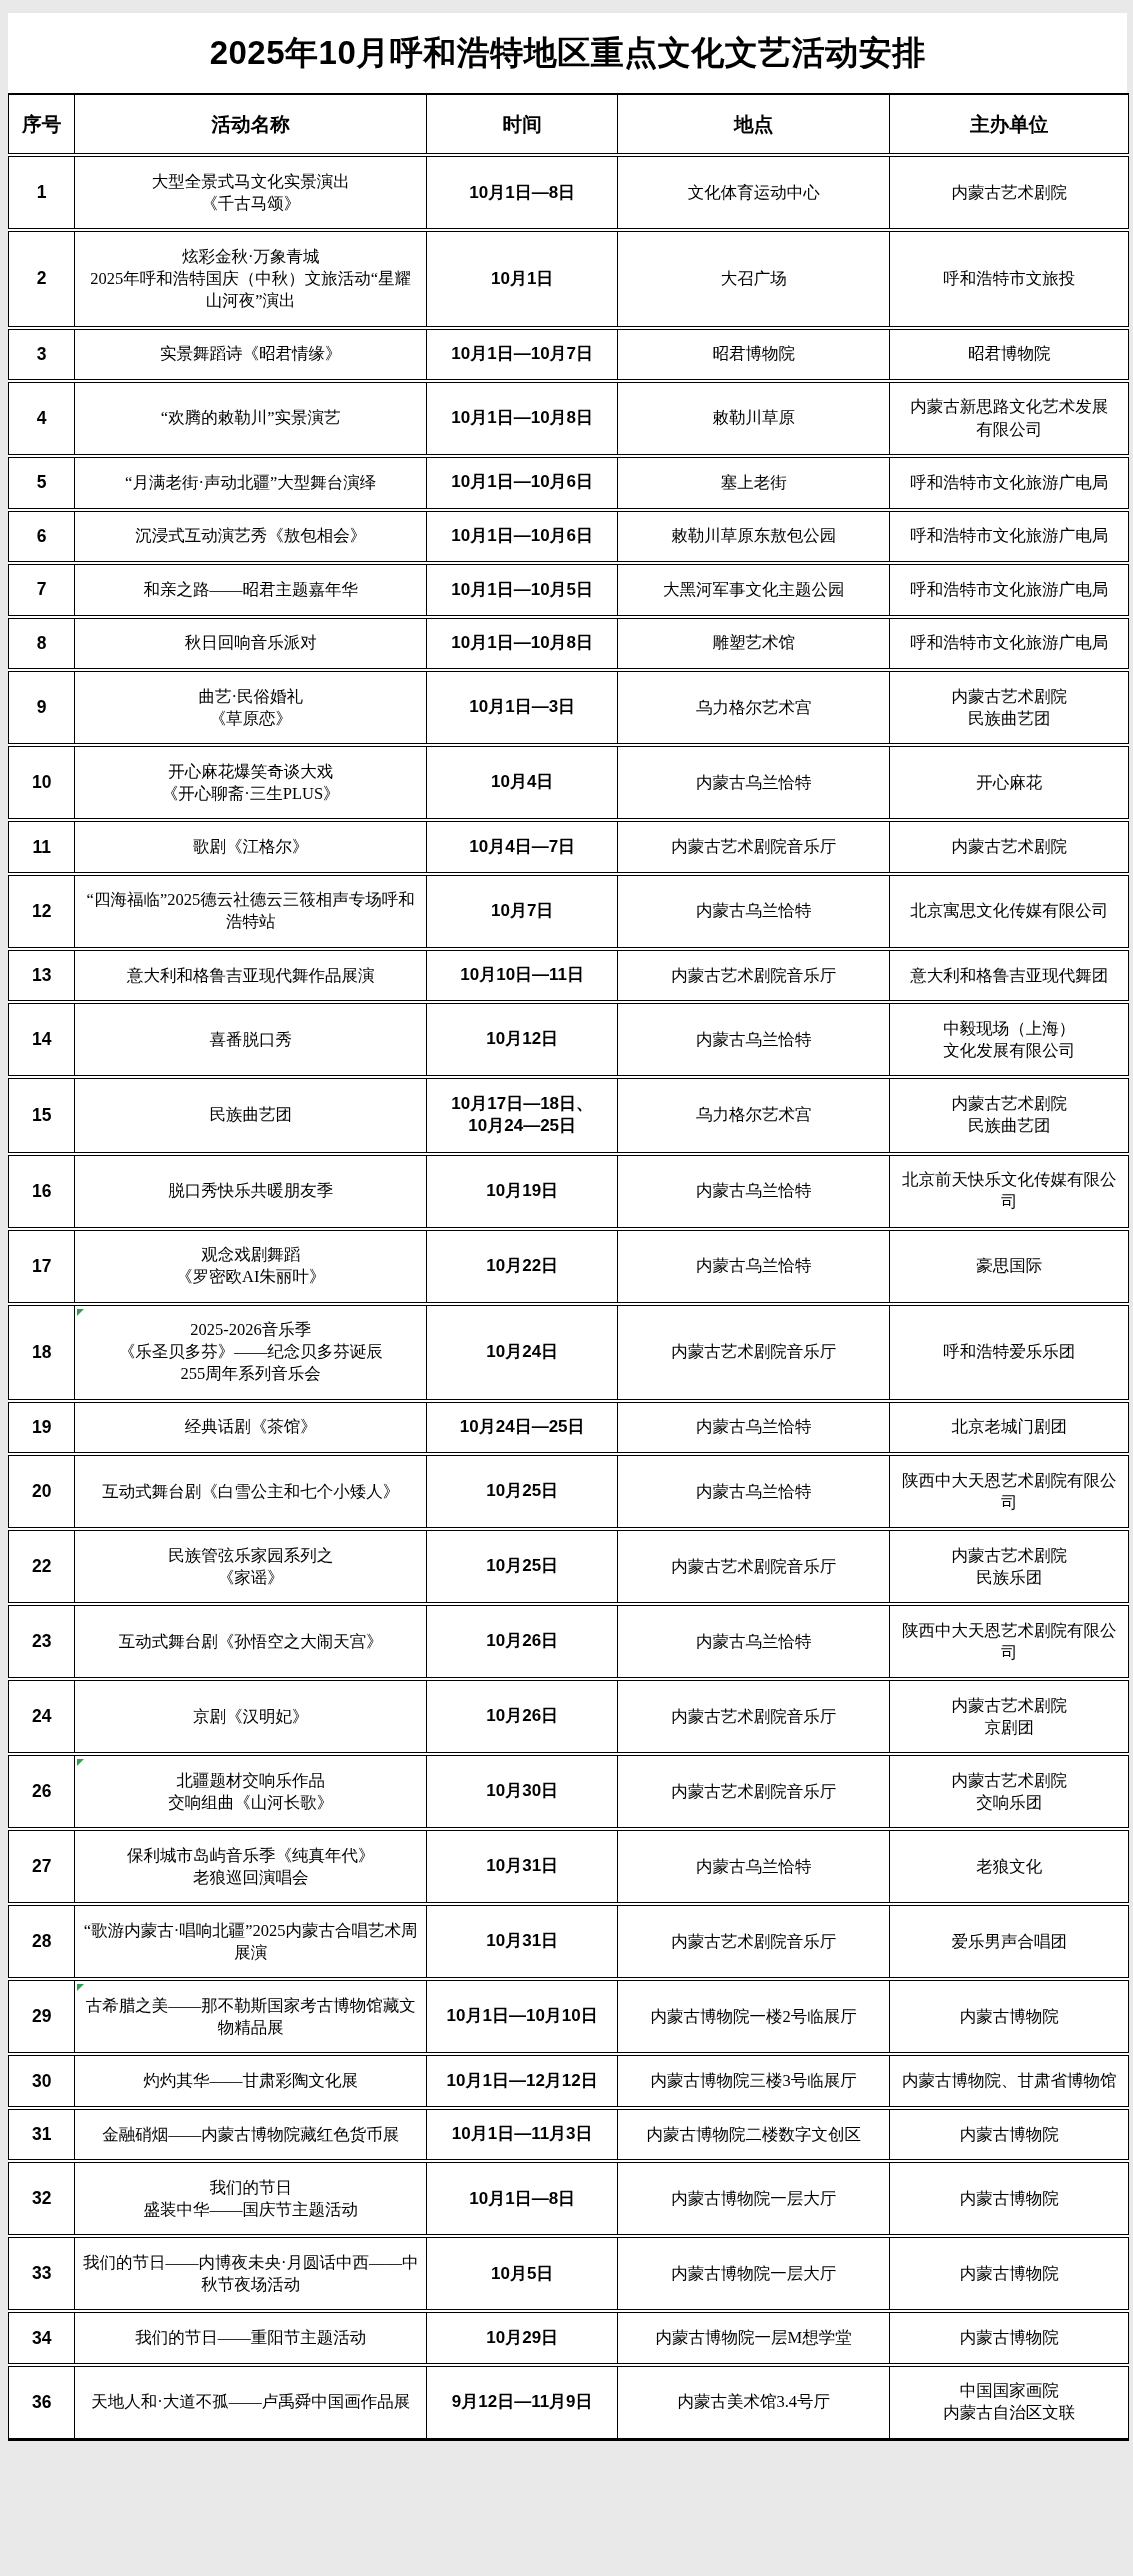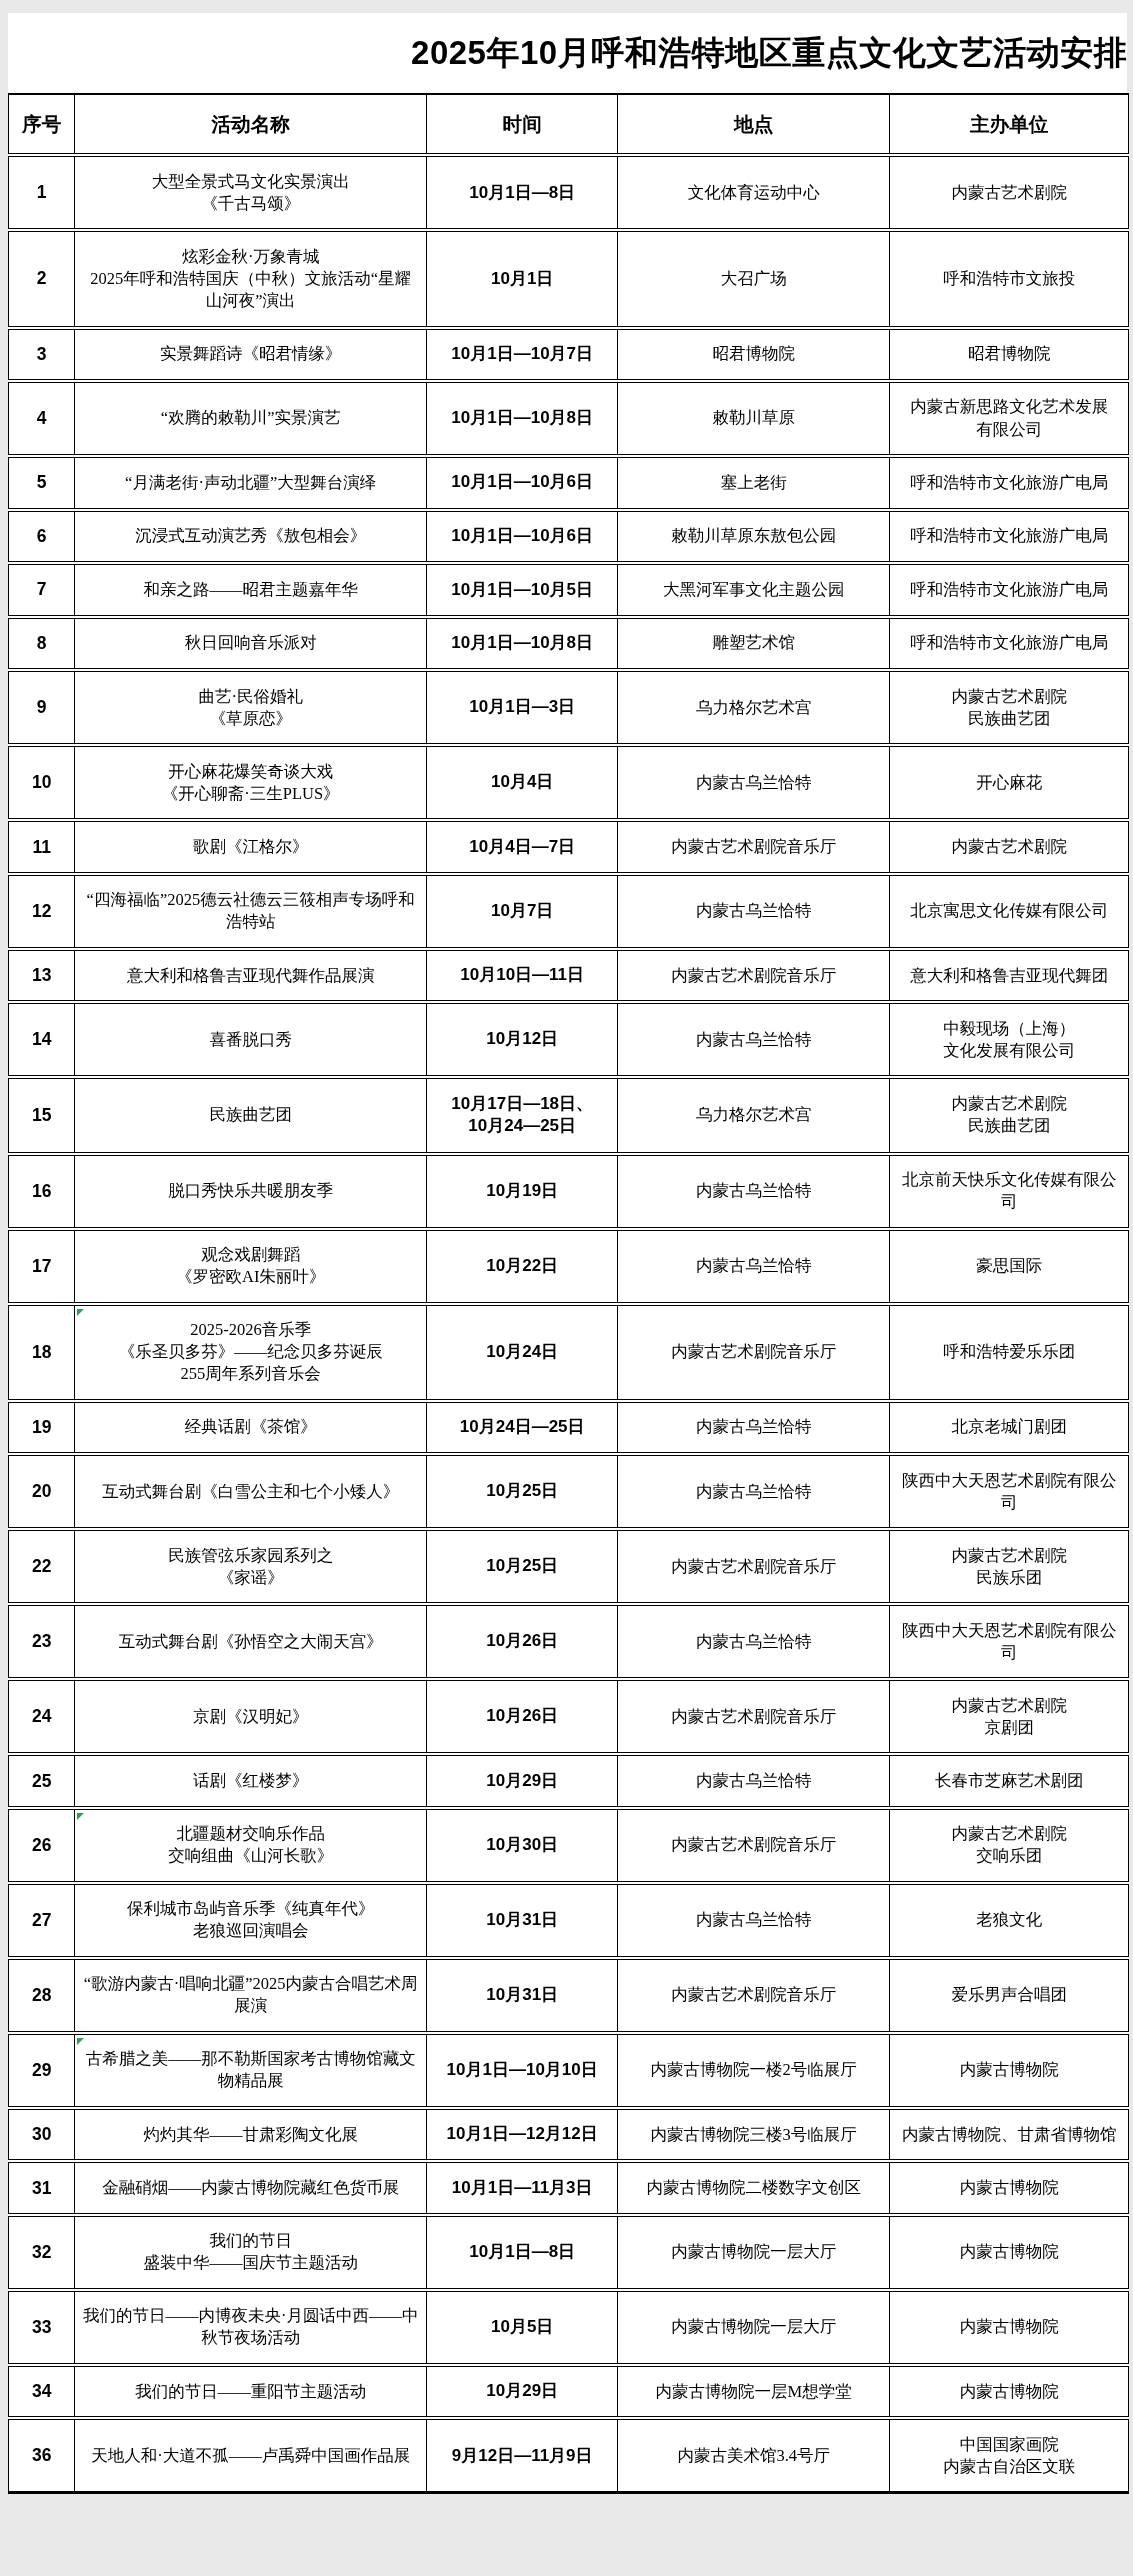--- a/index.html
+++ b/index.html
@@ -13,21 +13,21 @@
   .sheet {
     position: relative;
     margin: 13.4px 6.2px 0 8.2px;
     width: 1119px;
     background: #ffffff;
   }
   .title-wrap {
     height: 80px;
     display: flex;
     align-items: center;
-    justify-content: flex-end;
+    justify-content: center;
     background: #ffffff;
   }
   .page-title {
     font-size: 33px;
     font-weight: 800;
     letter-spacing: 0.5px;
     white-space: nowrap;
   }
   table.schedule {
     width: 1119px;
@@ -280,27 +280,20 @@
   </tr>
         <tr>
     <td class="cell-no">24</td>
     <td class="cell-name">京剧《汉明妃》</td>
     <td class="cell-time">10月26日</td>
     <td class="cell-place">内蒙古艺术剧院音乐厅</td>
     <td class="cell-org">内蒙古艺术剧院
 京剧团</td>
   </tr>
         <tr>
-    <td class="cell-no">25</td>
-    <td class="cell-name">话剧《红楼梦》</td>
-    <td class="cell-time">10月29日</td>
-    <td class="cell-place">内蒙古乌兰恰特</td>
-    <td class="cell-org">长春市芝麻艺术剧团</td>
-  </tr>
-        <tr>
     <td class="cell-no">26</td>
     <td class="cell-name marker">北疆题材交响乐作品
 交响组曲《山河长歌》</td>
     <td class="cell-time">10月30日</td>
     <td class="cell-place">内蒙古艺术剧院音乐厅</td>
     <td class="cell-org">内蒙古艺术剧院
 交响乐团</td>
   </tr>
         <tr>
     <td class="cell-no">27</td>

